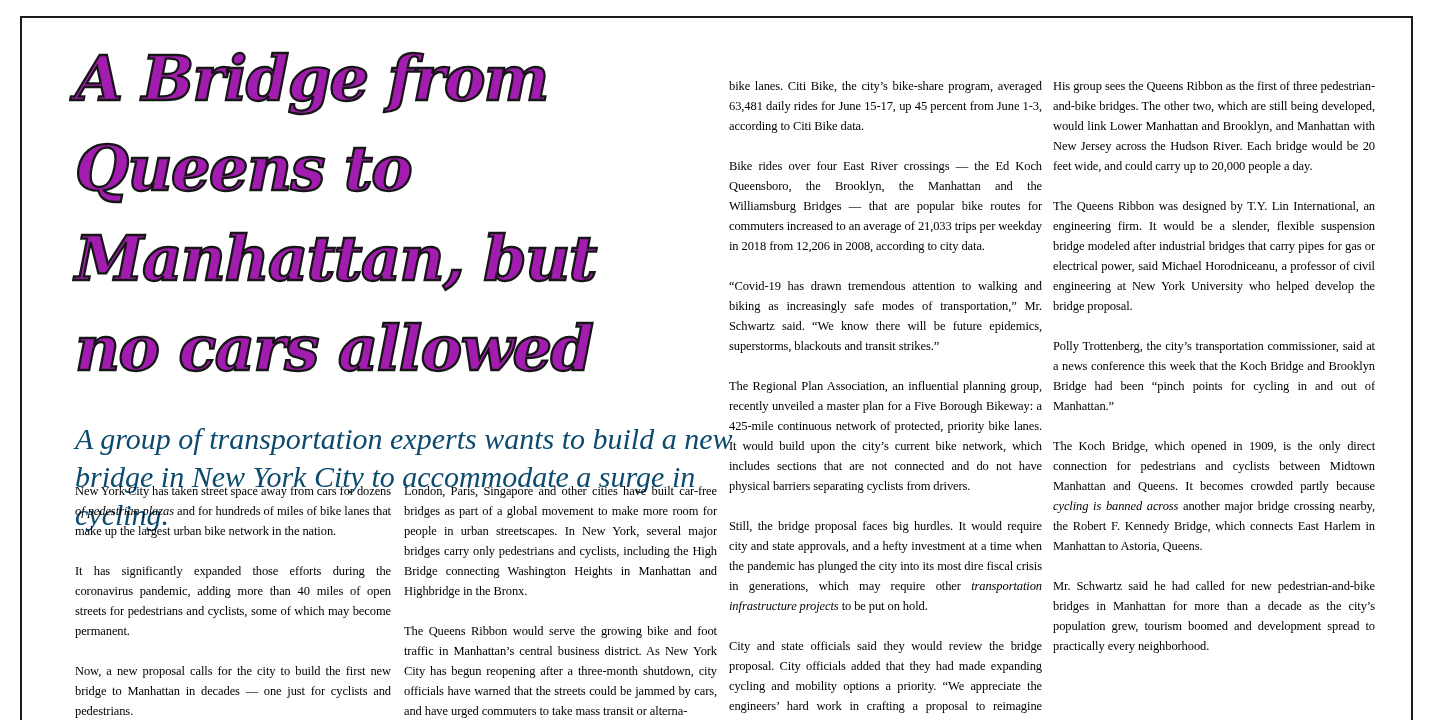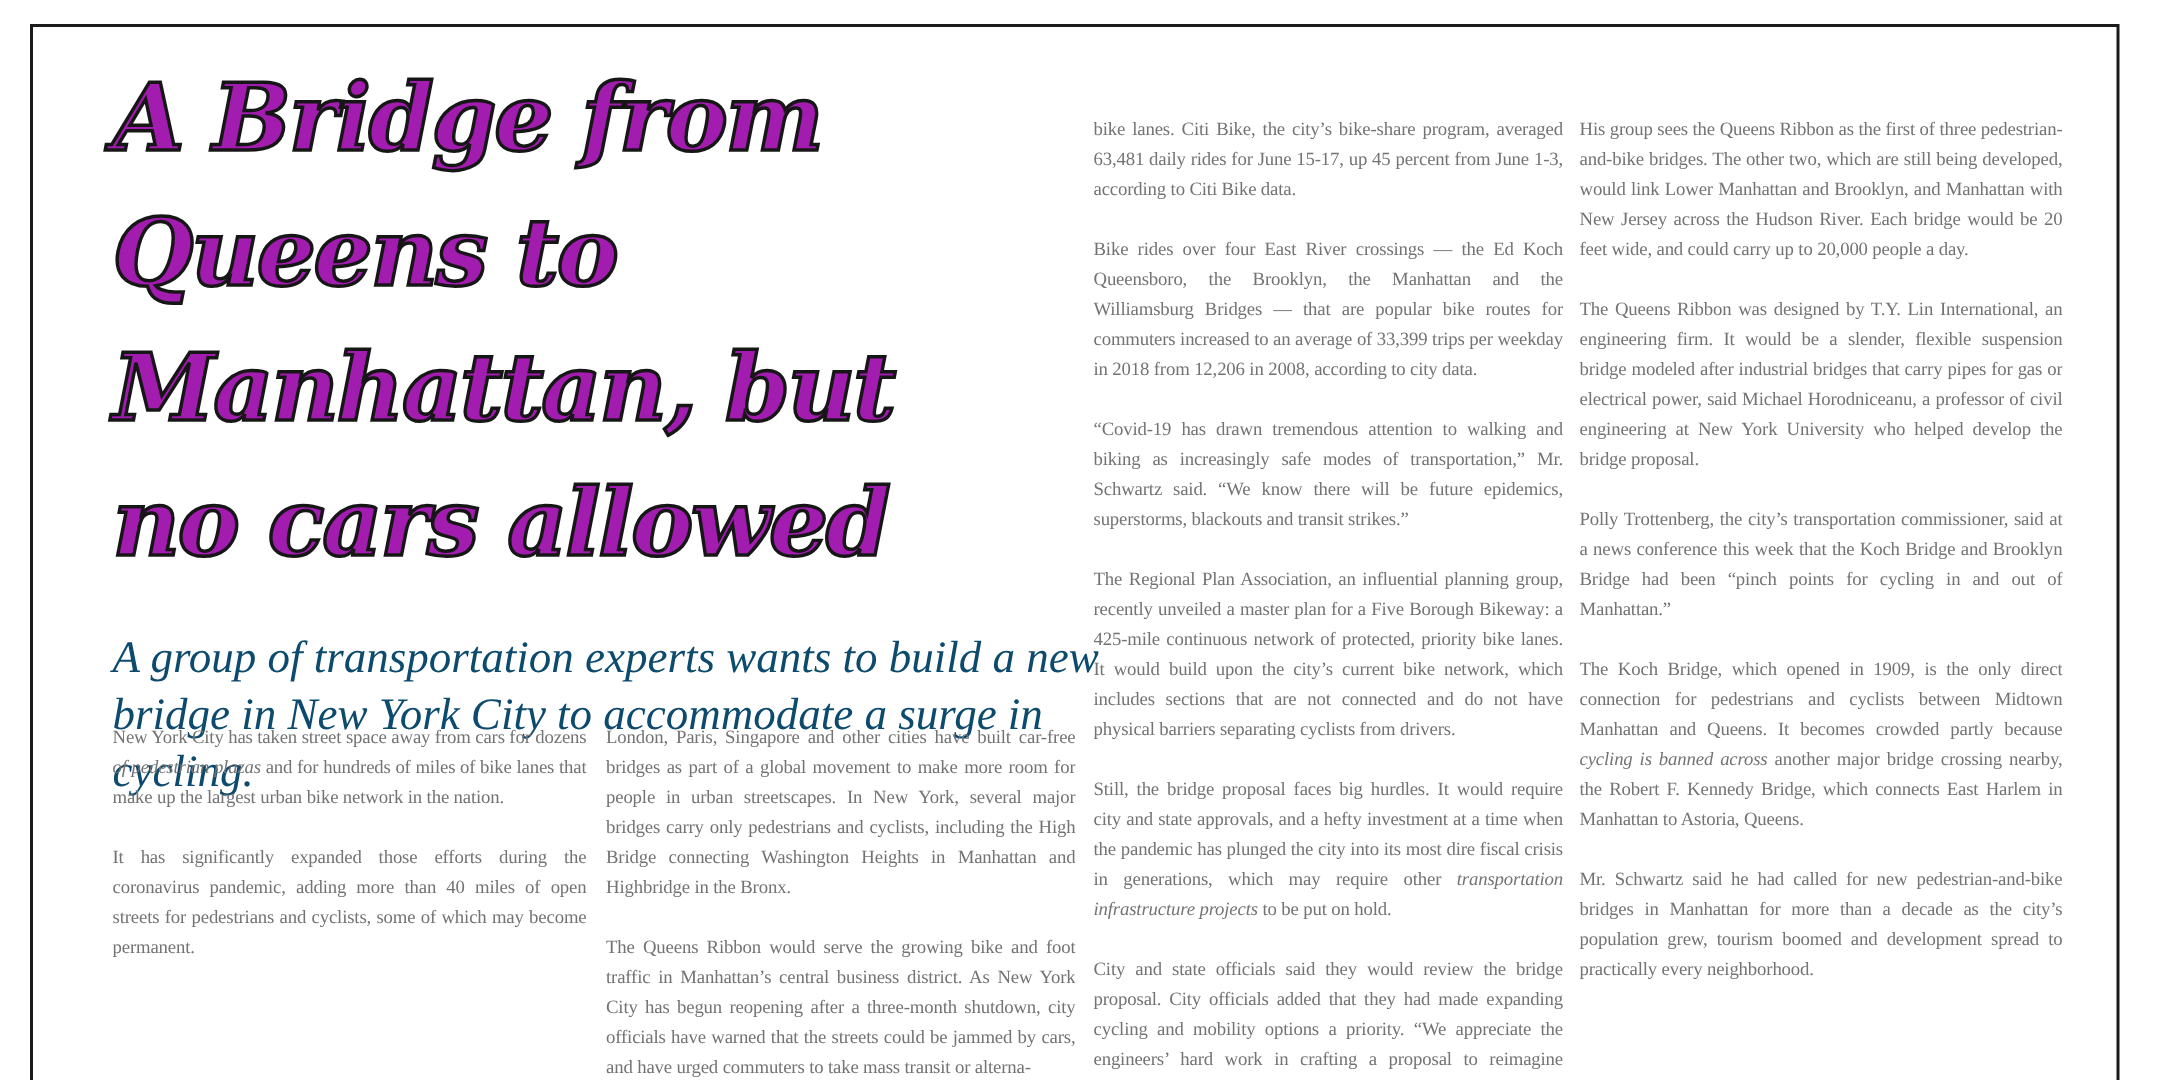--- a/index.html
+++ b/index.html
@@ -50,21 +50,21 @@
   .col {
     position: absolute;
     overflow: hidden;
   }
   .col p {
     margin: 0 0 20px 0;
     font-size: 12.5px;
     line-height: 20px;
     letter-spacing: -0.1px;
     text-align: justify;
-    color: #737373;
+    color: #000000;
   }
   .col p em {
     font-style: italic;
   }
   .col-0 { left: 75px;   top: 481px; width: 316px; height: 239px; }
   .col-1 { left: 404px;  top: 481px; width: 313px; height: 239px; }
   .col-2 { left: 729px;  top: 76px;  width: 313px; height: 644px; }
   .col-3 { left: 1053px; top: 76px;  width: 322px; height: 644px; }
 </style>
 </head>
@@ -78,28 +78,29 @@
     <div>Queens to</div>
     <div>Manhattan, but</div>
     <div>no cars allowed</div>
   </div>
   <div class="subtitle">A group of transportation experts wants to build a new bridge in New York City to accommodate a surge in cycling.</div>
 </div>
 
 <div class="col col-0">
     <p><span>New York City has taken street space away from cars for dozens </span><em>of pedestrian plazas</em><span> and for hundreds of miles of bike lanes that make up the largest urban bike network in the nation.</span></p>
     <p><span>It has significantly expanded those efforts during the coronavirus pandemic, adding more than 40 miles of open streets for pedestrians and cyclists, some of which may become permanent.</span></p>
+    <p><span>Now, a new proposal calls for the city to build the first new bridge to Manhattan in decades — one just for cyclists and pedestrians.</span></p>
   </div>
 <div class="col col-1">
     <p><span>London, Paris, Singapore and other cities have built car-free bridges as part of a global movement to make more room for people in urban streetscapes. In New York, several major bridges carry only pedestrians and cyclists, including the High Bridge connecting Washington Heights in Manhattan and Highbridge in the Bronx.</span></p>
     <p><span>The Queens Ribbon would serve the growing bike and foot traffic in Manhattan’s central business district. As New York City has begun reopening after a three-month shutdown, city officials have warned that the streets could be jammed by cars, and have urged commuters to take mass transit or alterna-</span></p>
   </div>
 <div class="col col-2">
     <p><span>bike lanes. Citi Bike, the city’s bike-share program, averaged 63,481 daily rides for June 15-17, up 45 percent from June 1-3, according to Citi Bike data.</span></p>
-    <p><span>Bike rides over four East River crossings — the Ed Koch Queensboro, the Brooklyn, the Manhattan and the Williamsburg Bridges — that are popular bike routes for commuters increased to an average of 33,399 trips per weekday in 2018 from 12,206 in 2008, according to city data.</span></p>
+    <p><span>Bike rides over four East River crossings — the Ed Koch Queensboro, the Brooklyn, the Manhattan and the Williamsburg Bridges — that are popular bike routes for commuters increased to an average of 21,033 trips per weekday in 2018 from 12,206 in 2008, according to city data.</span></p>
     <p><span>“Covid-19 has drawn tremendous attention to walking and biking as increasingly safe modes of transportation,” Mr. Schwartz said. “We know there will be future epidemics, superstorms, blackouts and transit strikes.”</span></p>
     <p><span>The Regional Plan Association, an influential planning group, recently unveiled a master plan for a Five Borough Bikeway: a 425-mile continuous network of protected, priority bike lanes. It would build upon the city’s current bike network, which includes sections that are not connected and do not have physical barriers separating cyclists from drivers.</span></p>
     <p><span>Still, the bridge proposal faces big hurdles. It would require city and state approvals, and a hefty investment at a time when the pandemic has plunged the city into its most dire fiscal crisis in generations, which may require other </span><em>transportation infrastructure projects</em><span> to be put on hold.</span></p>
     <p><span>City and state officials said they would review the bridge proposal. City officials added that they had made expanding cycling and mobility options a priority. “We appreciate the engineers’ hard work in crafting a proposal to reimagine mobility in our city,” a spokesman for the mayor said</span></p>
   </div>
 <div class="col col-3">
     <p><span>His group sees the Queens Ribbon as the first of three pedestrian-and-bike bridges. The other two, which are still being developed, would link Lower Manhattan and Brooklyn, and Manhattan with New Jersey across the Hudson River. Each bridge would be 20 feet wide, and could carry up to 20,000 people a day.</span></p>
     <p><span>The Queens Ribbon was designed by T.Y. Lin International, an engineering firm. It would be a slender, flexible suspension bridge modeled after industrial bridges that carry pipes for gas or electrical power, said Michael Horodniceanu, a professor of civil engineering at New York University who helped develop the bridge proposal.</span></p>
     <p><span>Polly Trottenberg, the city’s transportation commissioner, said at a news conference this week that the Koch Bridge and Brooklyn Bridge had been “pinch points for cycling in and out of Manhattan.”</span></p>
     <p><span>The Koch Bridge, which opened in 1909, is the only direct connection for pedestrians and cyclists between Midtown Manhattan and Queens. It becomes crowded partly because </span><em>cycling is banned across</em><span> another major bridge crossing nearby, the Robert F. Kennedy Bridge, which connects East Harlem in Manhattan to Astoria, Queens.</span></p>

